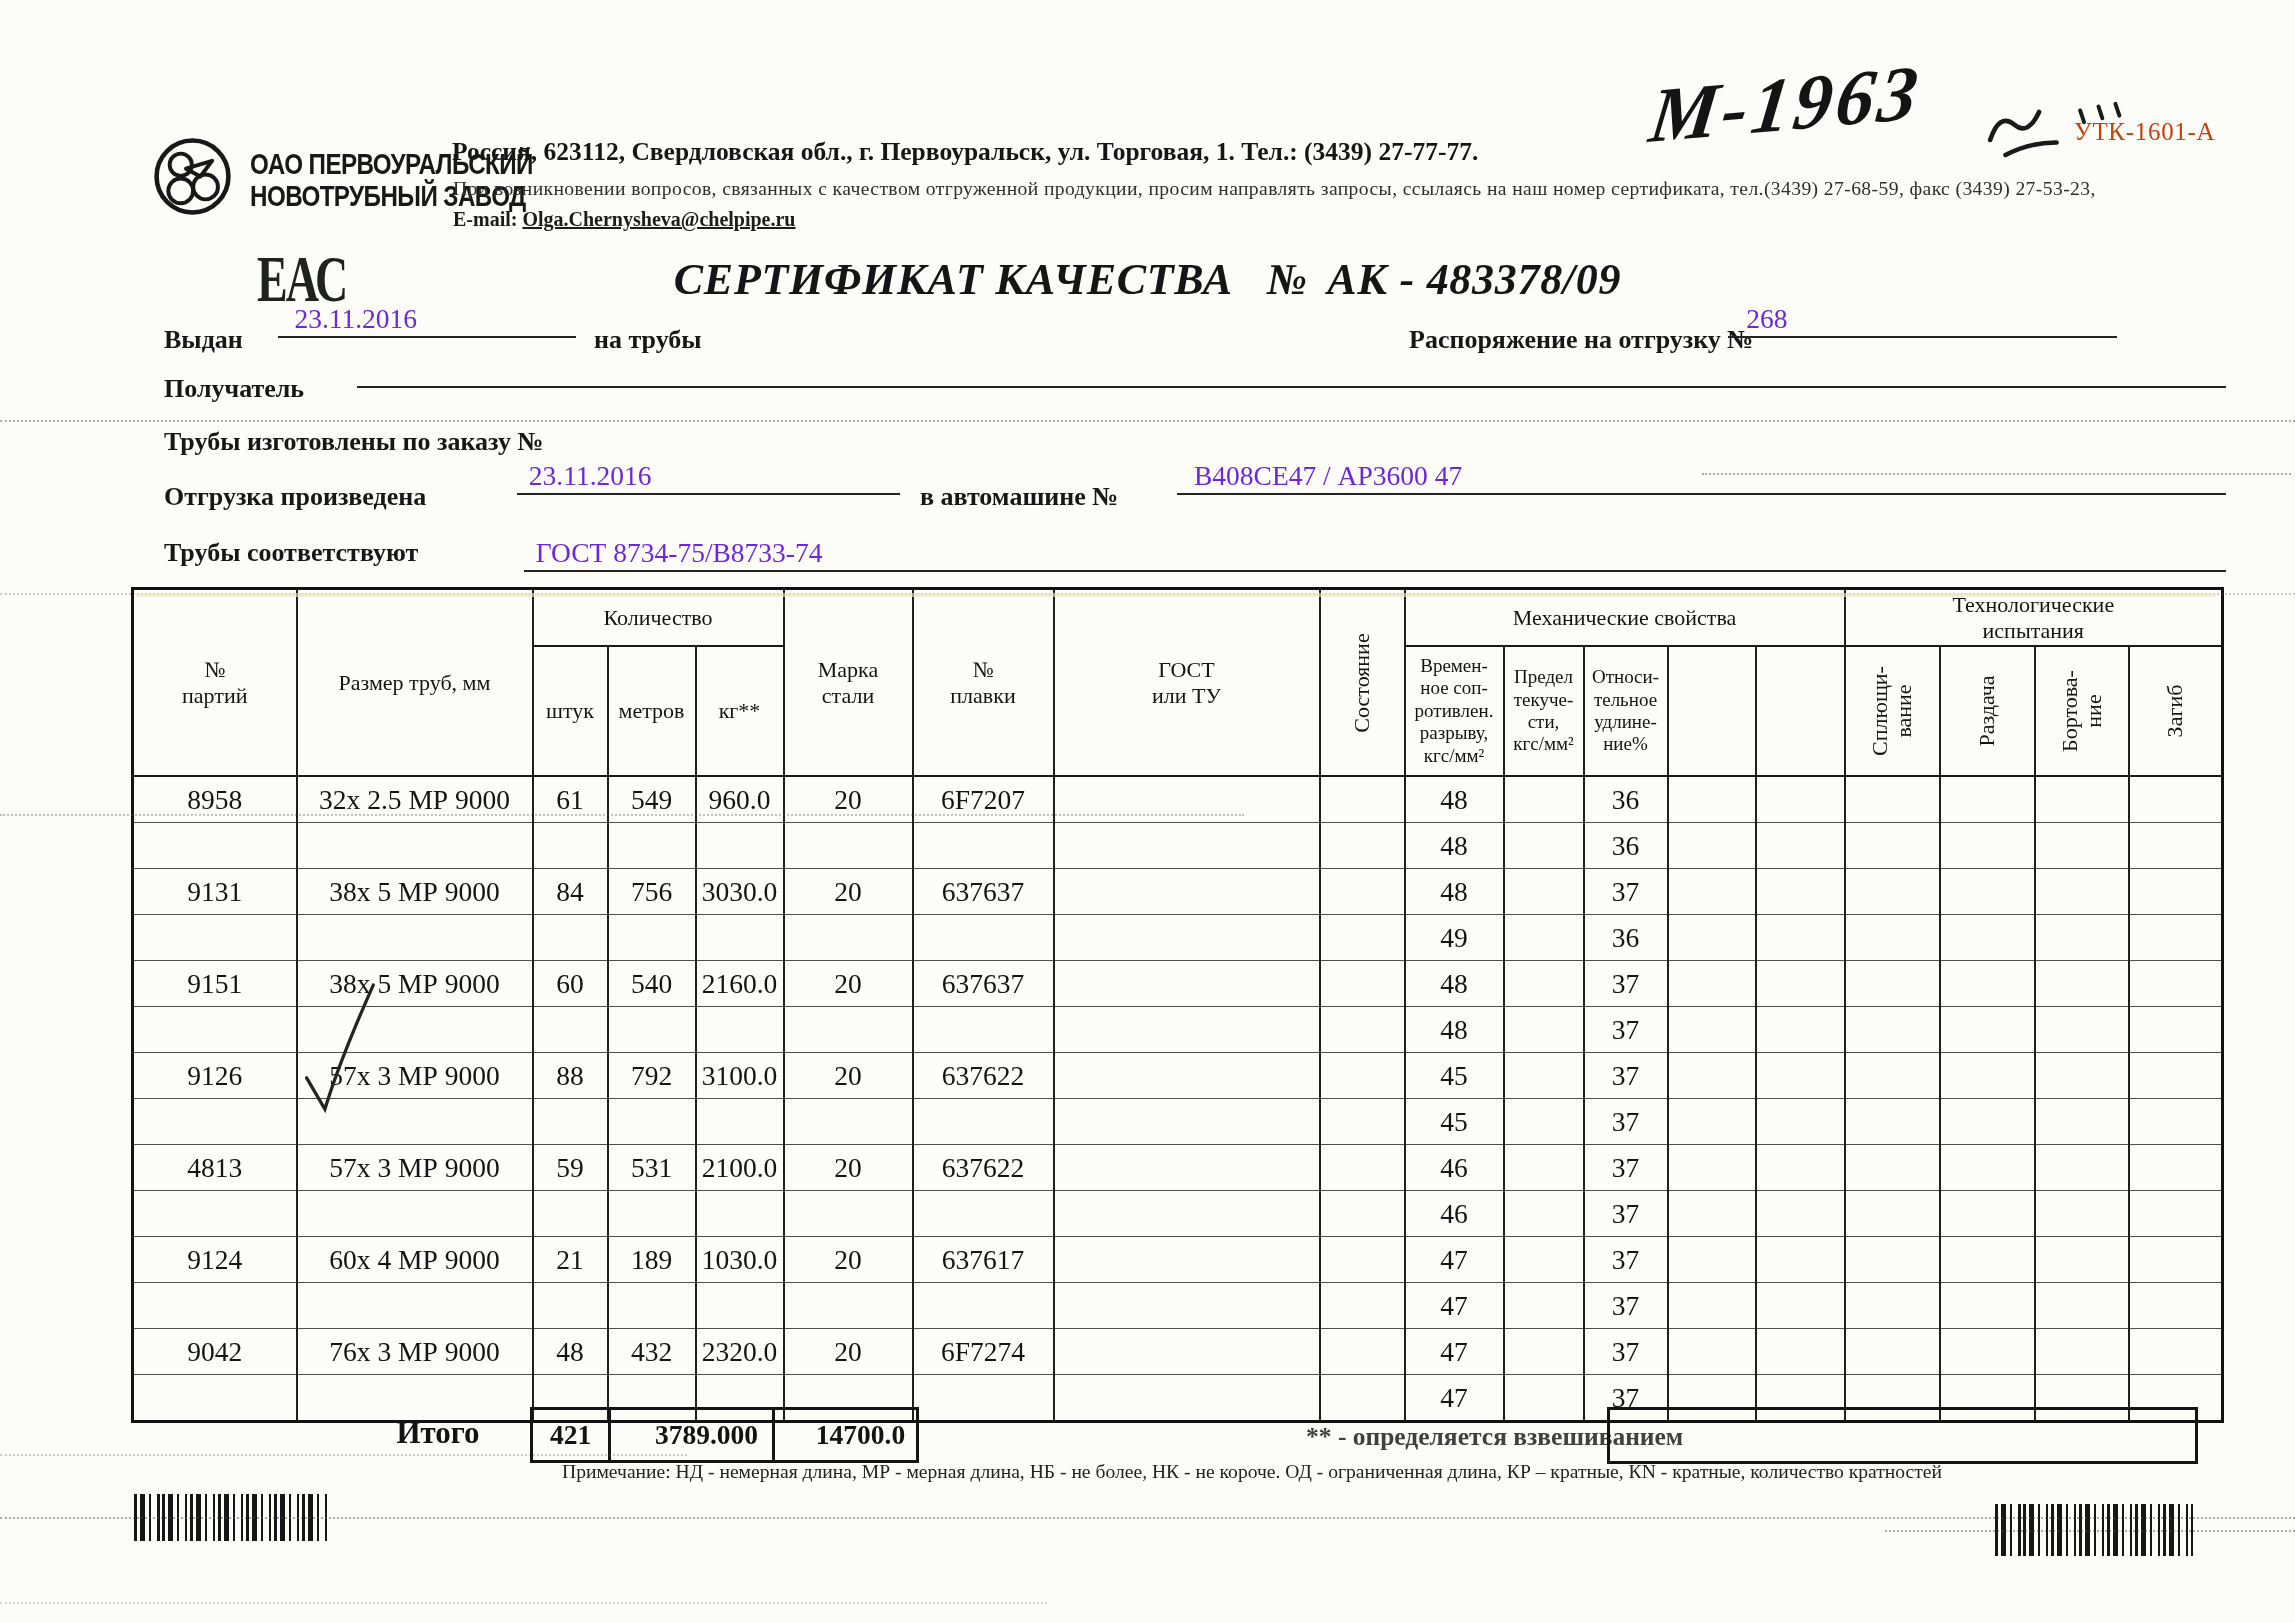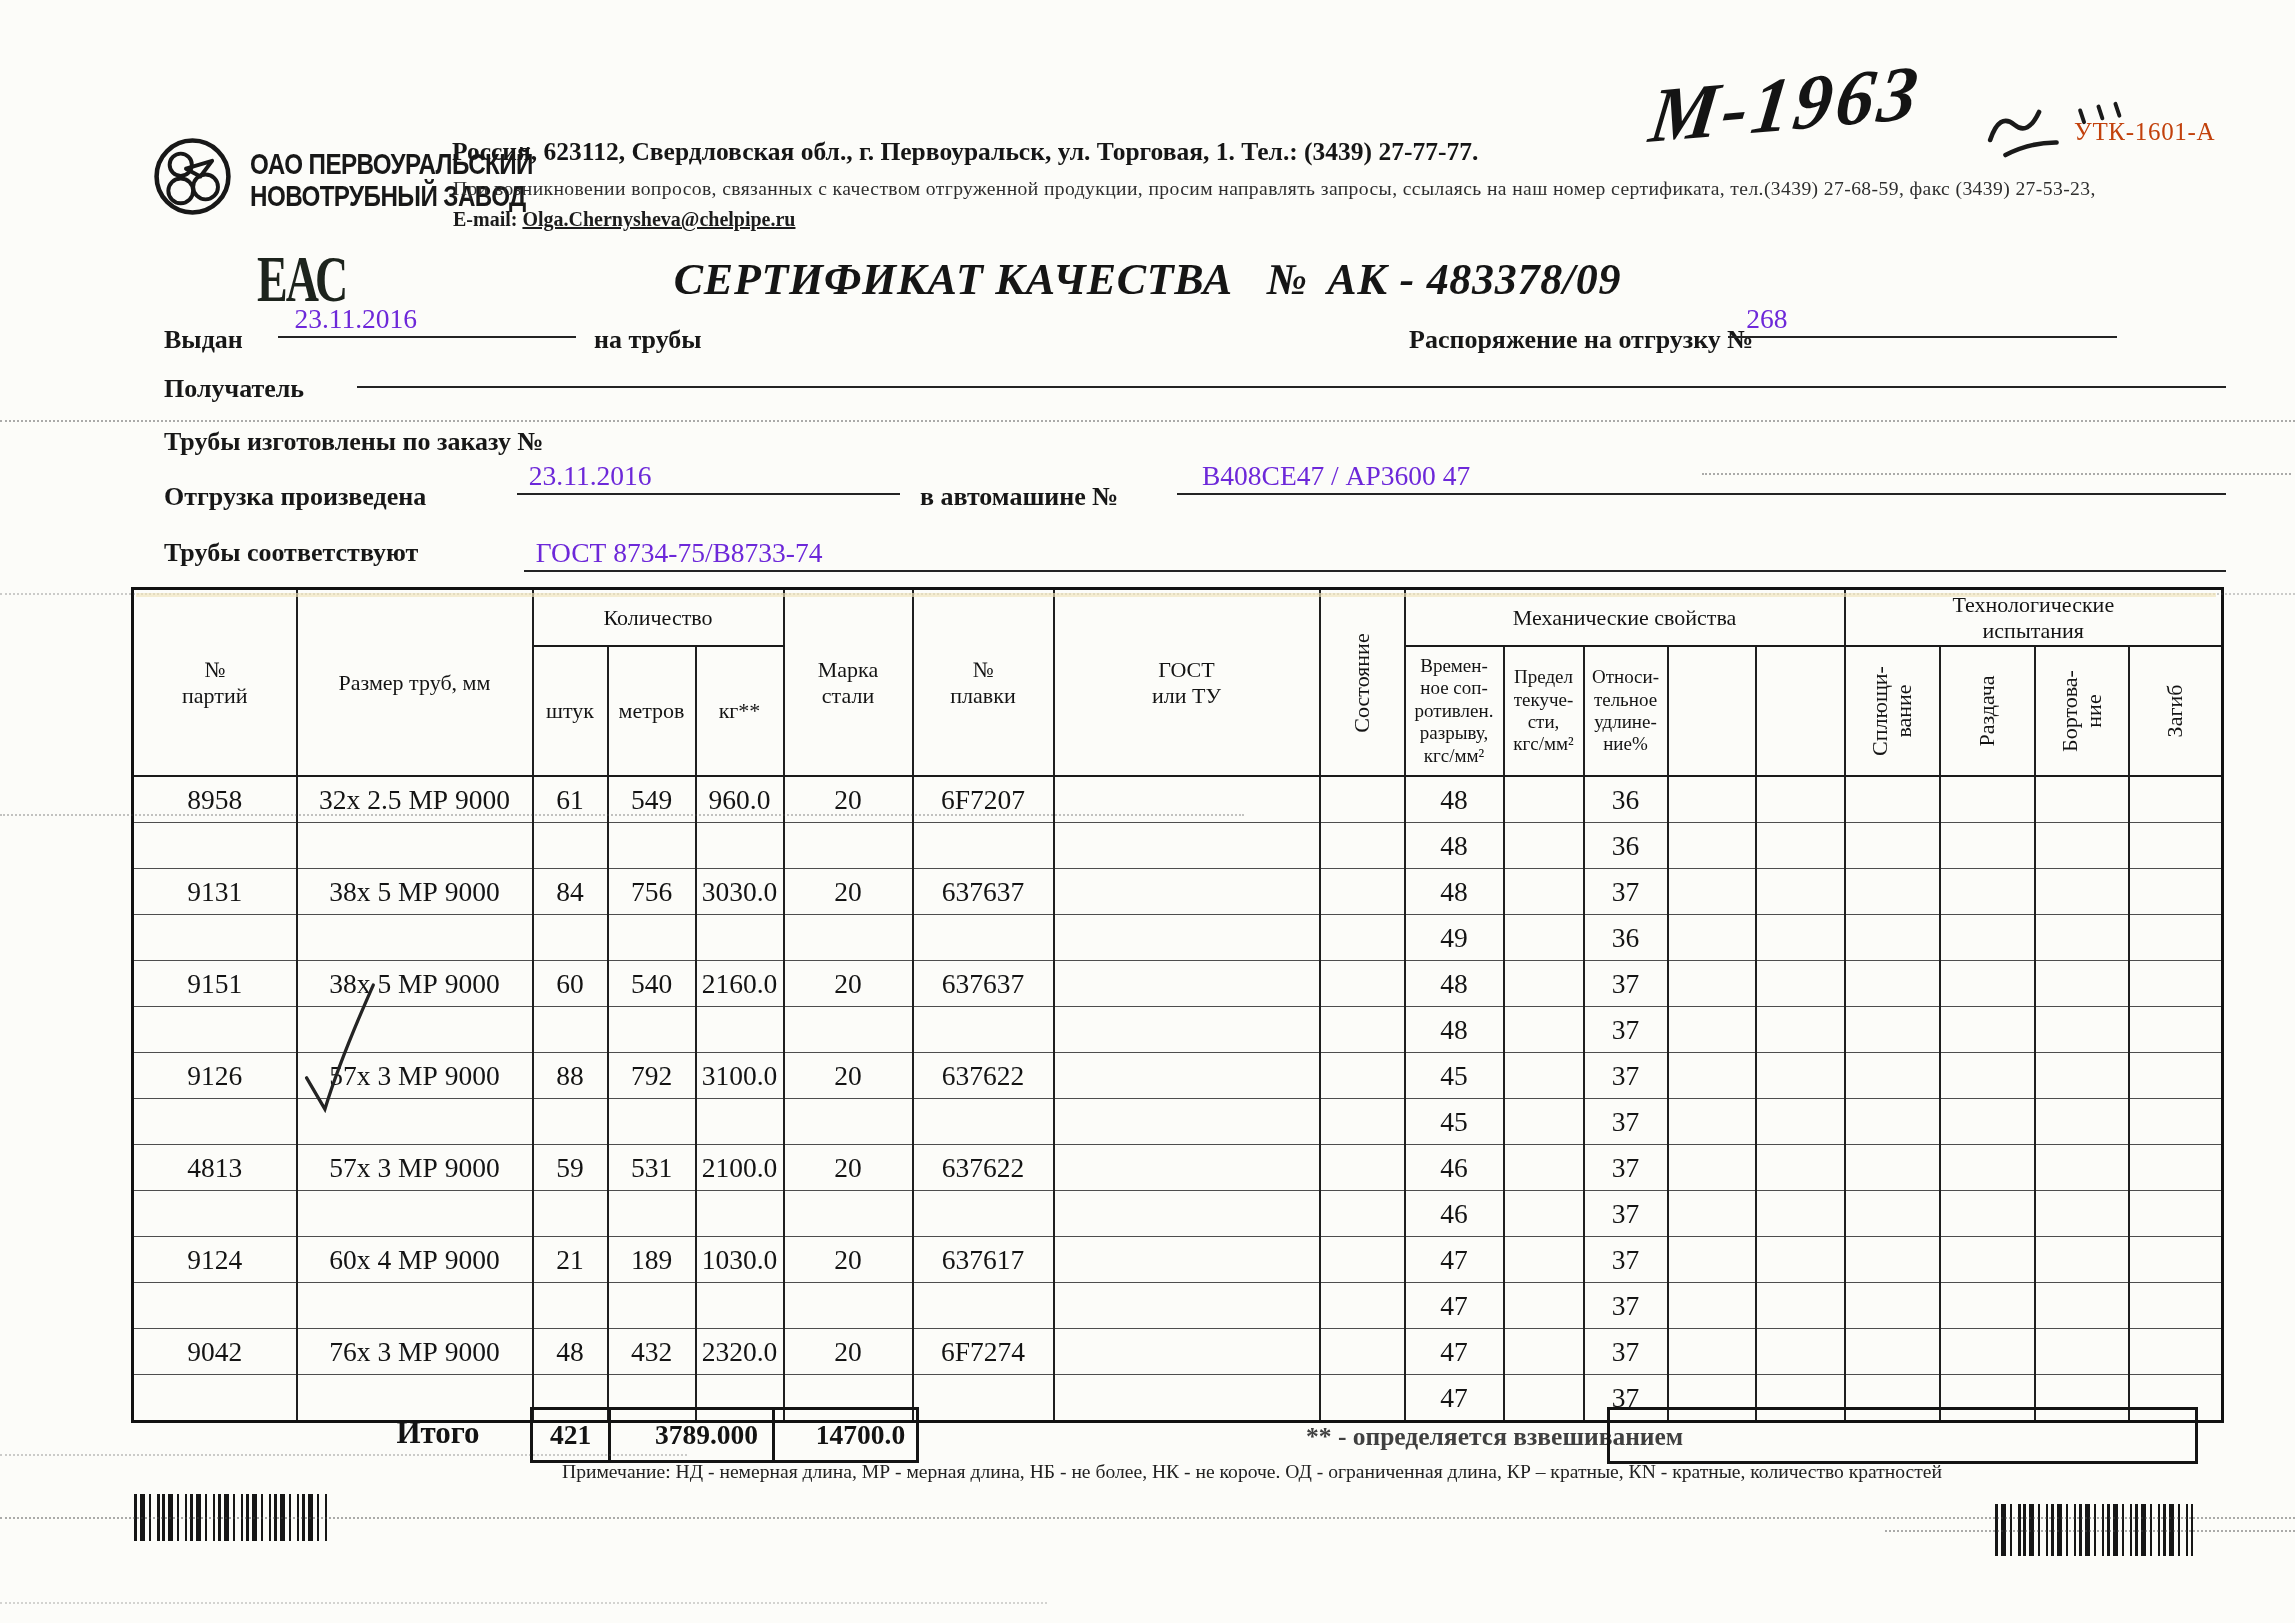--- a/index.html
+++ b/index.html
@@ -145,21 +145,21 @@
     </div>
 
   <div class="flabel" style="left:164px;top:427px;">Трубы изготовлены по заказу №</div>
 
   <div class="flabel" style="left:164px;top:482px;">Отгрузка произведена</div>
   <div class="uline" style="left:517px;top:459px;width:383px;">
       <span style="left:11.8px;">23.11.2016</span>
     </div>
   <div class="flabel" style="left:920px;top:482px;">в автомашине №</div>
   <div class="uline" style="left:1177px;top:459px;width:1049px;">
-      <span style="left:25px;text-align:center;">В408СЕ47 / АР3600 47</span>
+      <span style="left:17px;text-align:center;">В408СЕ47 / АР3600 47</span>
     </div>
 
   <div class="flabel" style="left:164px;top:538px;">Трубы соответствуют</div>
   <div class="uline" style="left:524px;top:516px;width:1702px;margin-top:20px;">
       <span style="left:11.8px;">ГОСТ 8734-75/В8733-74</span>
     </div>
 
   <table class="cert">
     <colgroup>
       <col style="width:164px">

